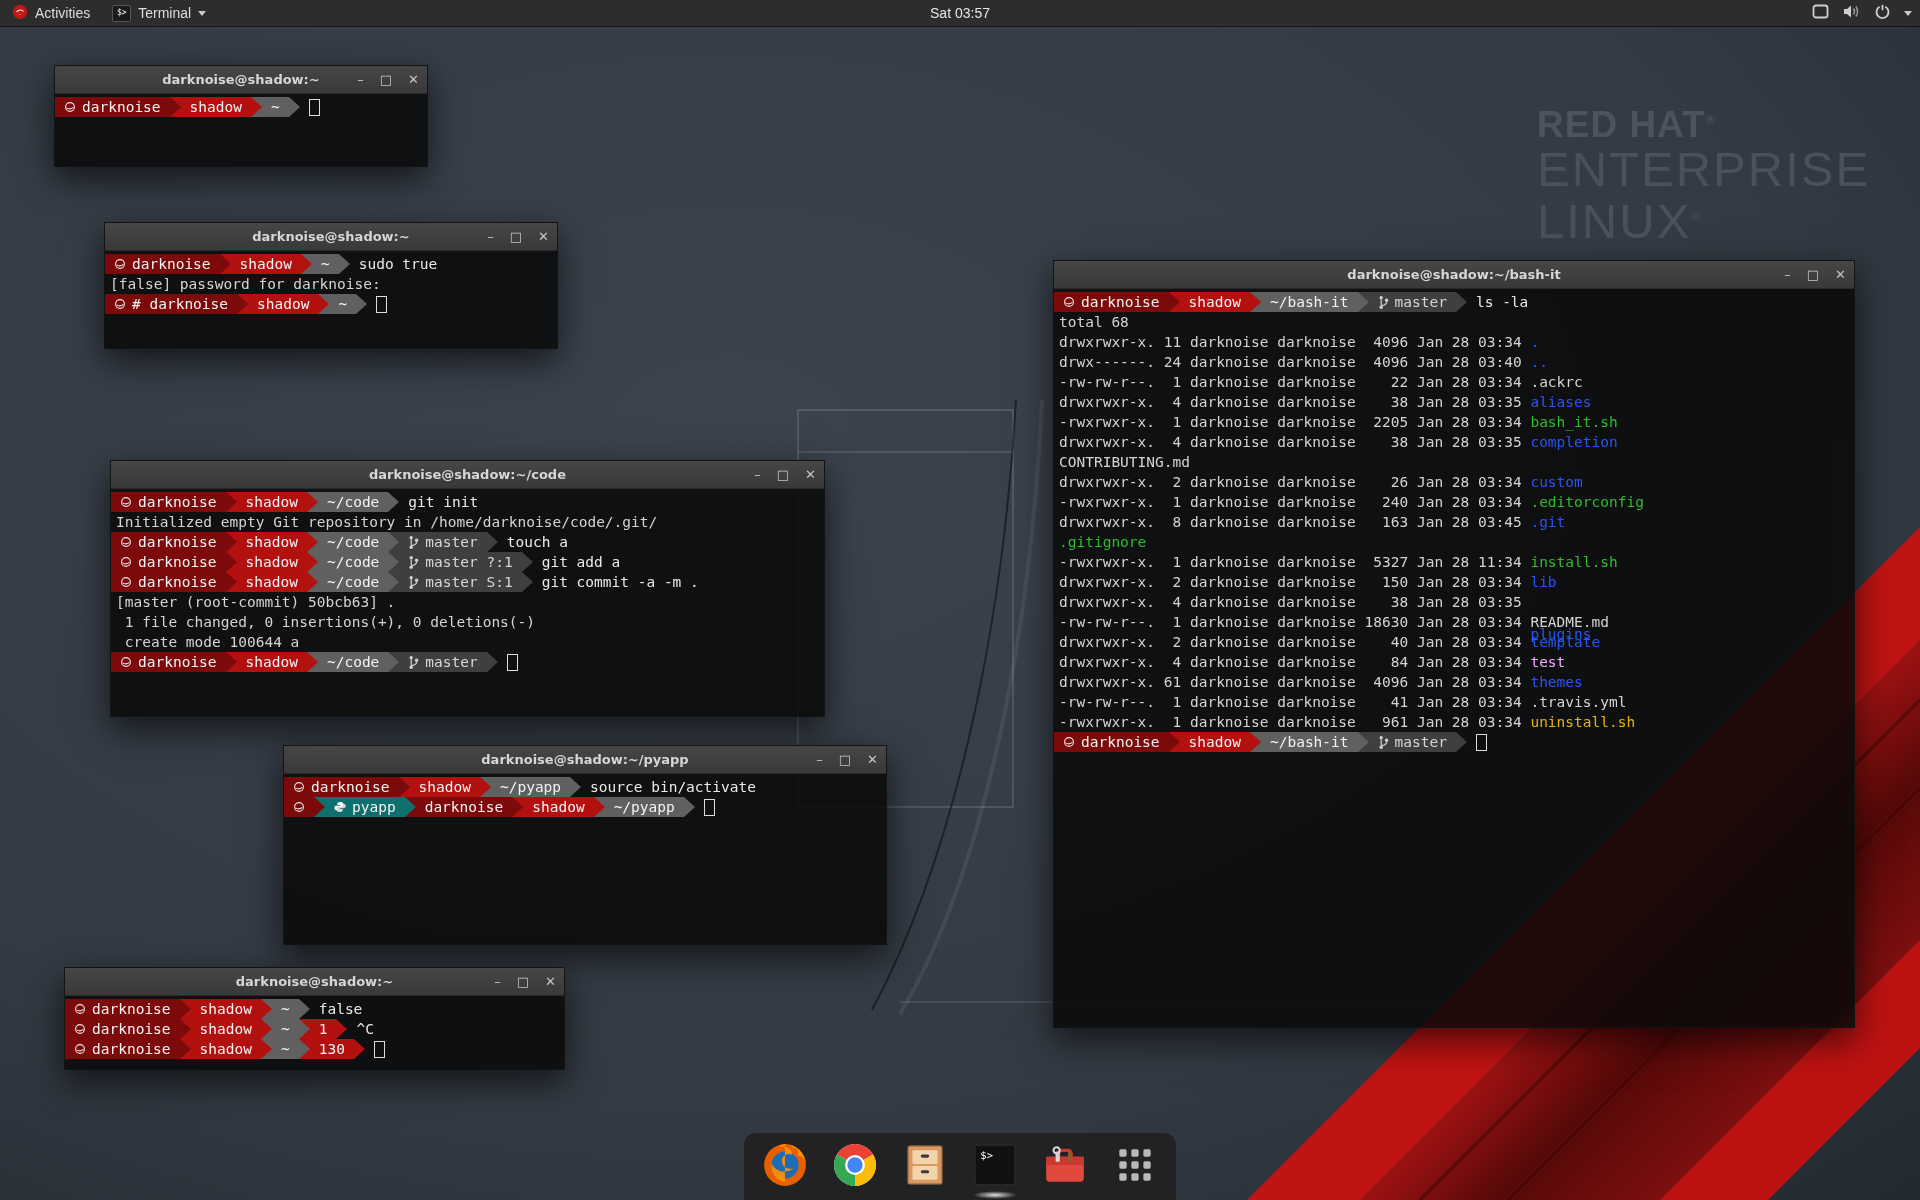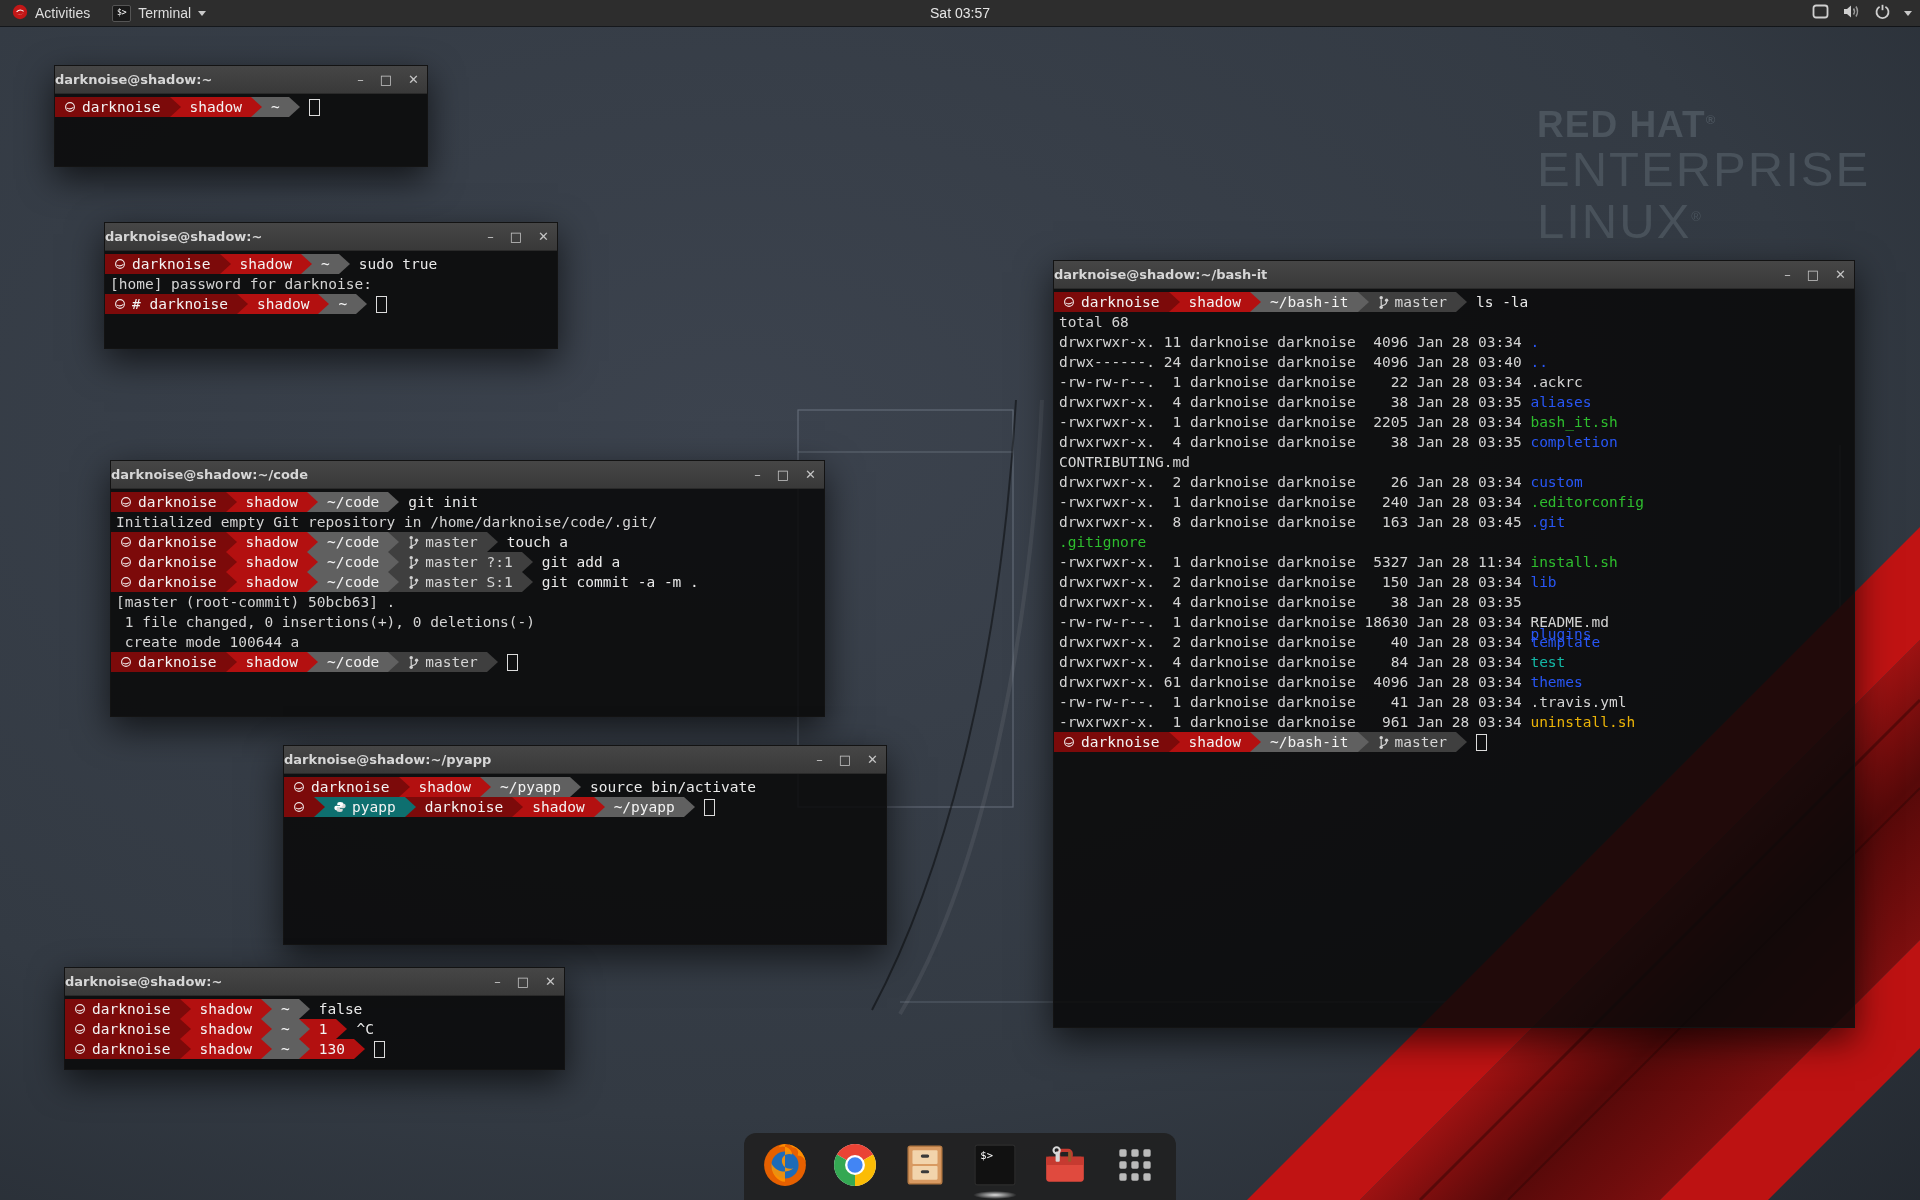--- a/index.html
+++ b/index.html
@@ -21,21 +21,21 @@
   .term-mini{width:17px;height:15px;background:#1a1a1a;border:1px solid #555;border-radius:2px;
              color:#fff;font-family:"DejaVu Sans Mono",monospace;font-size:8px;line-height:13px;text-align:center}
   .chev{width:0;height:0;border-left:4px solid transparent;border-right:4px solid transparent;border-top:5px solid #c9c9c9}
   .clock{position:absolute;left:50%;transform:translateX(-50%);font-size:14px;color:#e6e6e6}
   .tb-right{position:absolute;right:8px;top:0;height:26px;display:flex;align-items:center;gap:14px}
   
   .term-window{position:absolute;background:rgba(9,9,9,0.87);border:1px solid #131313;
                box-shadow:0 12px 34px rgba(0,0,0,.65);z-index:10}
   .titlebar{position:relative;height:27px;background:linear-gradient(#464646,#393939);
             border-bottom:1px solid #2a2a2a}
-  .wtitle{position:absolute;left:0;right:0;top:0;height:27px;line-height:27px;text-align:left;
+  .wtitle{position:absolute;left:0;right:0;top:0;height:27px;line-height:27px;text-align:center;
           color:#d6d6d6;font-size:13px;font-weight:bold;font-family:"DejaVu Sans","Liberation Sans",sans-serif}
   .wbtns{position:absolute;right:8px;top:0;height:27px;display:flex;align-items:center;gap:16px;z-index:2}
   .tb-btn{color:#c6c6c6;font-size:13px;line-height:13px;cursor:pointer;font-family:"DejaVu Sans",sans-serif}
   .term-body{padding-top:3px;font-family:"DejaVu Sans Mono","Liberation Mono",monospace;
              font-size:14.5px;color:#d4d4d4}
   .line{display:flex;align-items:stretch;height:20px;line-height:20px;white-space:pre}
   .txtline{padding-left:5px}
   .pl-seg{display:flex;align-items:center;gap:6px;padding:0 9px;color:#f3f3f3}
   .pl-seg svg{display:block}
   .pl-arrow{width:0;height:0;border-top:10px solid transparent;border-bottom:10px solid transparent;
@@ -154,21 +154,21 @@
           <span class="tb-btn">–</span>
           <span class="tb-btn">□</span>
           <span class="tb-btn">✕</span>
         </div>
       </div>
       <div class="term-body">
         <div class="line"><span class="pl-seg" style="background: rgb(124, 10, 10);"><span><svg width="12" height="12" viewBox="0 0 12 12">
                 <circle cx="6" cy="6" r="4.4" fill="none" stroke="#efe6e6" stroke-width="1.1"></circle>
                 <path d="M2.6 6.9 Q6 9.1 9.4 6.3" fill="none" stroke="#efe6e6" stroke-width="1.1"></path>
               </svg></span><span>darknoise</span></span><span class="pl-arrow" style="border-left-color: rgb(124, 10, 10); background: rgb(179, 16, 16);"></span><span class="pl-seg" style="background: rgb(179, 16, 16);"><span>shadow</span></span><span class="pl-arrow" style="border-left-color: rgb(179, 16, 16); background: rgb(96, 96, 96);"></span><span class="pl-seg" style="background: rgb(96, 96, 96);"><span>~</span></span><span class="pl-arrow" style="border-left-color: rgb(96, 96, 96); background: transparent;"></span><span class="cmd">sudo true</span></div>
-        <div class="line txtline">[home] password for darknoise:</div>
+        <div class="line txtline">[false] password for darknoise:</div>
         <div class="line"><span class="pl-seg" style="background: rgb(124, 10, 10);"><span><svg width="12" height="12" viewBox="0 0 12 12">
                 <circle cx="6" cy="6" r="4.4" fill="none" stroke="#efe6e6" stroke-width="1.1"></circle>
                 <path d="M2.6 6.9 Q6 9.1 9.4 6.3" fill="none" stroke="#efe6e6" stroke-width="1.1"></path>
               </svg></span><span># darknoise</span></span><span class="pl-arrow" style="border-left-color: rgb(124, 10, 10); background: rgb(179, 16, 16);"></span><span class="pl-seg" style="background: rgb(179, 16, 16);"><span>shadow</span></span><span class="pl-arrow" style="border-left-color: rgb(179, 16, 16); background: rgb(96, 96, 96);"></span><span class="pl-seg" style="background: rgb(96, 96, 96);"><span>~</span></span><span class="pl-arrow" style="border-left-color: rgb(96, 96, 96); background: transparent;"></span><span class="cursor"></span></div>
       </div>
     </div>
     <div class="term-window" style="left: 110px; top: 460px; width: 713px; height: 255px;">
       <div class="titlebar">
         <div class="wtitle">darknoise@shadow:~/code</div>
         <div class="wbtns">
@@ -302,21 +302,21 @@
         <div class="line txtline"><span style="color: rgb(212, 212, 212);">CONTRIBUTING.md</span></div>
         <div class="line txtline"><span>drwxrwxr-x.  2 darknoise darknoise    26 Jan 28 03:34 </span><span style="color: rgb(40, 86, 245);">custom</span></div>
         <div class="line txtline"><span>-rwxrwxr-x.  1 darknoise darknoise   240 Jan 28 03:34 </span><span style="color: rgb(46, 189, 46);">.editorconfig</span></div>
         <div class="line txtline"><span>drwxrwxr-x.  8 darknoise darknoise   163 Jan 28 03:45 </span><span style="color: rgb(40, 86, 245);">.git</span></div>
         <div class="line txtline"><span style="color: rgb(46, 189, 46); text-align: center;">.gitignore</span></div>
         <div class="line txtline"><span>-rwxrwxr-x.  1 darknoise darknoise  5327 Jan 28 11:34 </span><span style="color: rgb(46, 189, 46);">install.sh</span></div>
         <div class="line txtline"><span>drwxrwxr-x.  2 darknoise darknoise   150 Jan 28 03:34 </span><span style="color: rgb(40, 86, 245);">lib</span></div>
         <div class="line txtline"><span>drwxrwxr-x.  4 darknoise darknoise    38 Jan 28 03:35 </span><span style="color: rgb(40, 86, 245); margin-top: 32px;">plugins</span></div>
         <div class="line txtline"><span>-rw-rw-r--.  1 darknoise darknoise 18630 Jan 28 03:34 </span><span style="color: rgb(212, 212, 212);">README.md</span></div>
         <div class="line txtline"><span>drwxrwxr-x.  2 darknoise darknoise    40 Jan 28 03:34 </span><span style="color: rgb(40, 86, 245);">template</span></div>
-        <div class="line txtline"><span>drwxrwxr-x.  4 darknoise darknoise    84 Jan 28 03:34 </span><span style="color: #14b8a6;">test</span></div>
+        <div class="line txtline"><span>drwxrwxr-x.  4 darknoise darknoise    84 Jan 28 03:34 </span><span style="color: #f0abfc;">test</span></div>
         <div class="line txtline"><span>drwxrwxr-x. 61 darknoise darknoise  4096 Jan 28 03:34 </span><span style="color: rgb(40, 86, 245);">themes</span></div>
         <div class="line txtline"><span>-rw-rw-r--.  1 darknoise darknoise    41 Jan 28 03:34 </span><span style="color: rgb(212, 212, 212);">.travis.yml</span></div>
         <div class="line txtline"><span>-rwxrwxr-x.  1 darknoise darknoise   961 Jan 28 03:34 </span><span style="color: #eab308;">uninstall.sh</span></div>
         <div class="line"><span class="pl-seg" style="background: rgb(124, 10, 10);"><span><svg width="12" height="12" viewBox="0 0 12 12">
                 <circle cx="6" cy="6" r="4.4" fill="none" stroke="#efe6e6" stroke-width="1.1"></circle>
                 <path d="M2.6 6.9 Q6 9.1 9.4 6.3" fill="none" stroke="#efe6e6" stroke-width="1.1"></path>
               </svg></span><span>darknoise</span></span><span class="pl-arrow" style="border-left-color: rgb(124, 10, 10); background: rgb(179, 16, 16);"></span><span class="pl-seg" style="background: rgb(179, 16, 16);"><span>shadow</span></span><span class="pl-arrow" style="border-left-color: rgb(179, 16, 16); background: rgb(96, 96, 96);"></span><span class="pl-seg" style="background: rgb(96, 96, 96);"><span>~/bash-it</span></span><span class="pl-arrow" style="border-left-color: rgb(96, 96, 96); background: rgb(63, 63, 63);"></span><span class="pl-seg" style="background: rgb(63, 63, 63); color: rgb(214, 214, 214);"><span><svg width="11" height="15" viewBox="0 0 11 15">
                 <circle cx="3.2" cy="2.7" r="1.7" fill="#d2d2d2"></circle>
                 <circle cx="3.2" cy="12.3" r="1.7" fill="#d2d2d2"></circle>
                 <circle cx="8.6" cy="5.2" r="1.7" fill="#d2d2d2"></circle>

